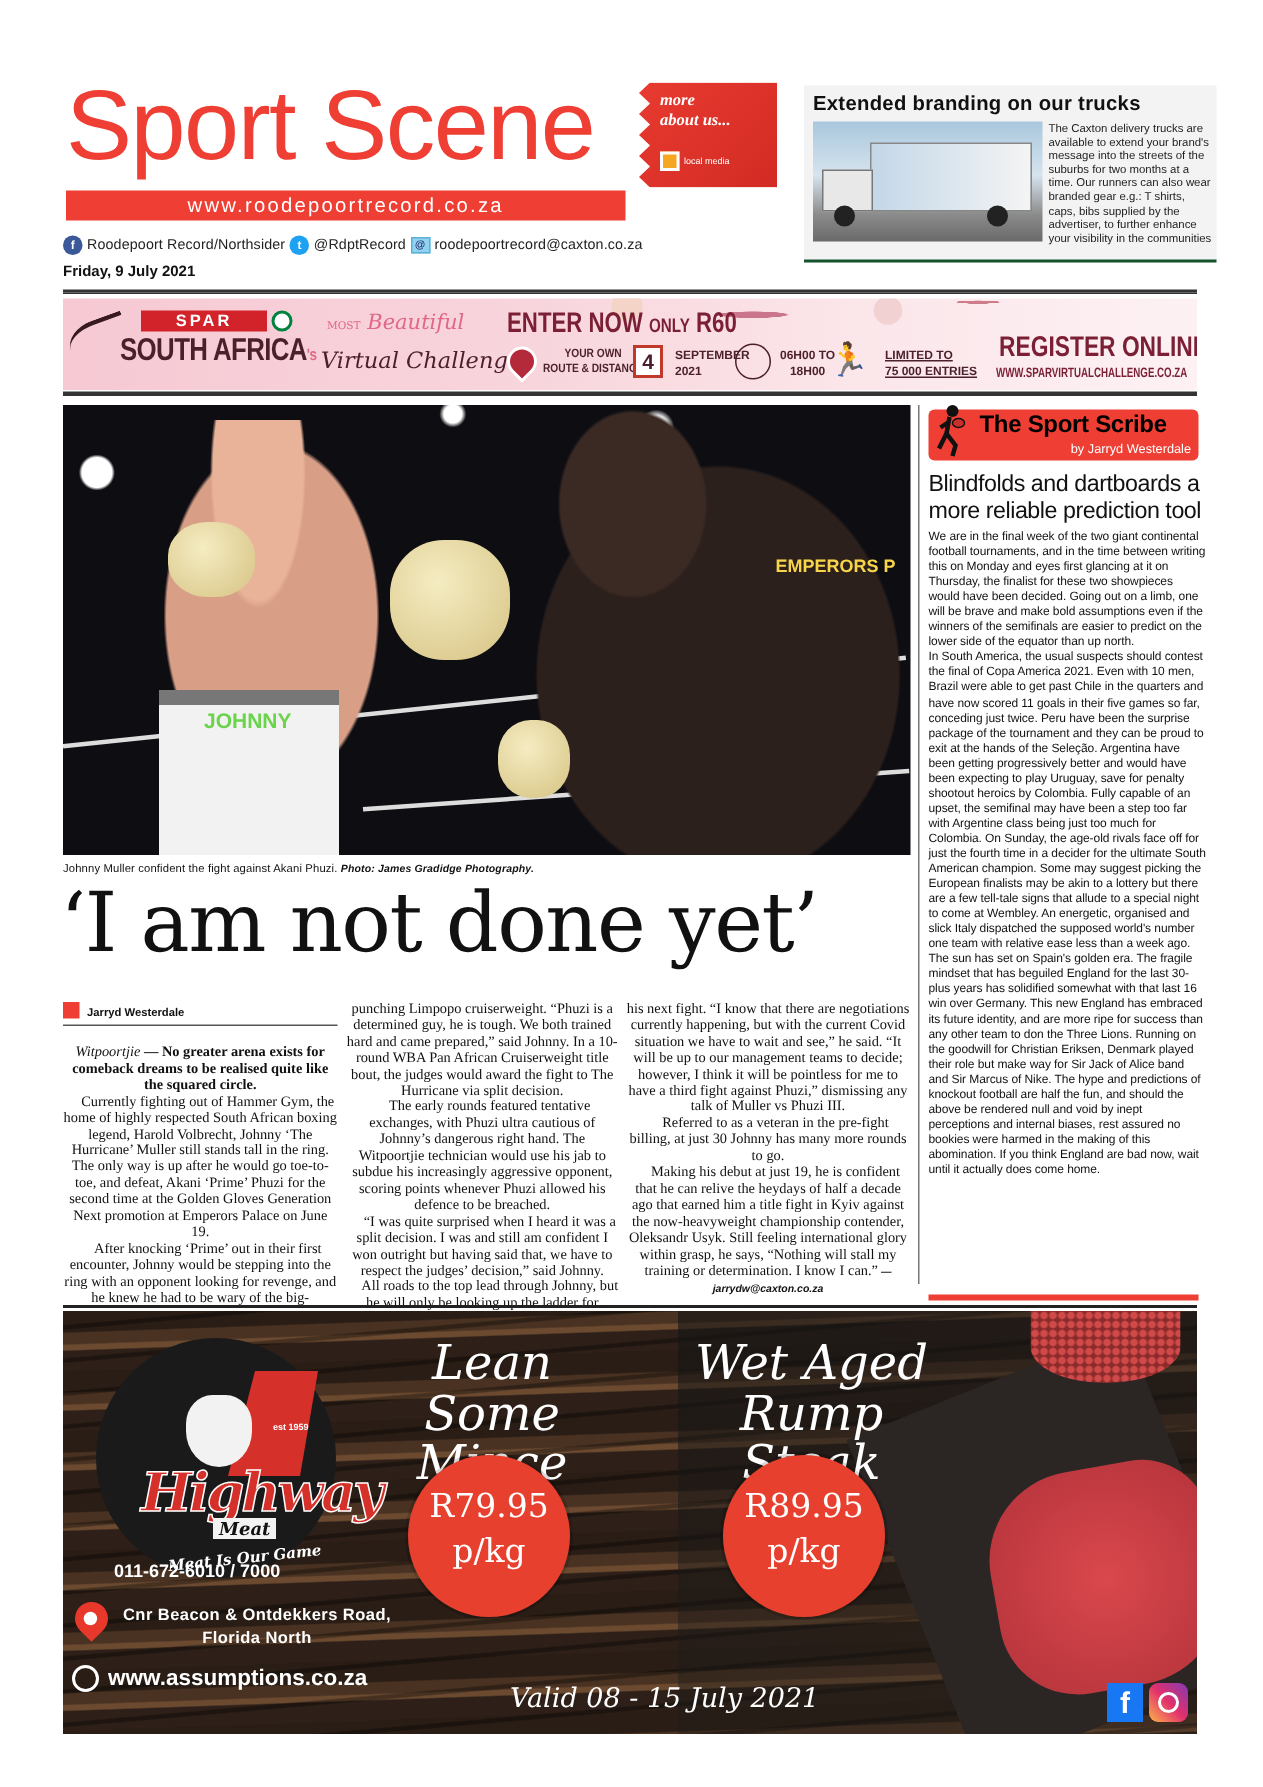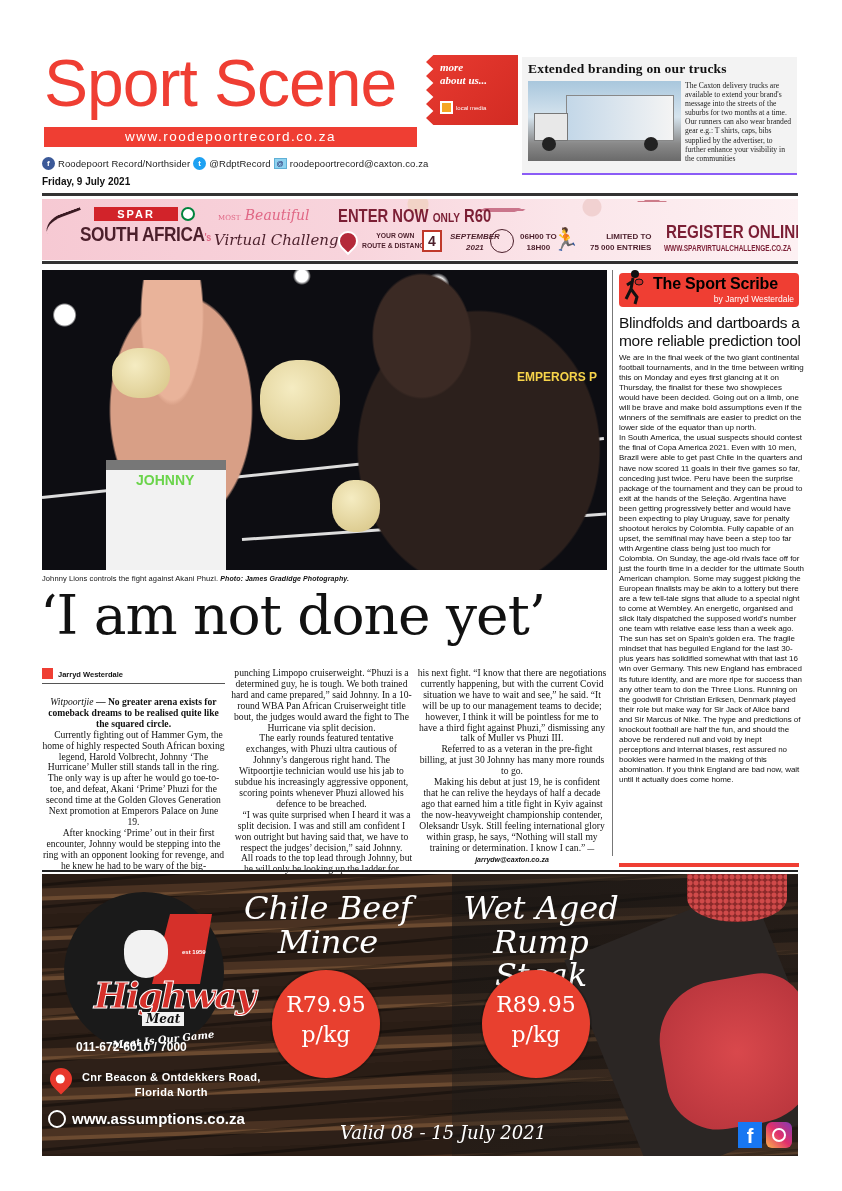--- a/index.html
+++ b/index.html
@@ -17,21 +17,21 @@
   .lm-txt { color: #fff; font-size: 6px; }
 
   .social { left: 42px; top: 157px; display: flex; align-items: center; gap: 3px; font-size: 9.5px; color: #222; letter-spacing: 0.1px; }
   .ic-round { width: 13px; height: 13px; border-radius: 50%; display: inline-flex; align-items: center; justify-content: center; color: #fff; font-size: 8px; font-weight: bold; }
   .ic-fb { background: #3b5998; }
   .ic-tw { background: #1da1f2; }
   .ic-mail { width: 13px; height: 11px; background: #8fd3f0; border: 1px solid #5fb0d6; color: #226; font-size: 7px; display: inline-flex; align-items: center; justify-content: center; }
   .date { left: 42px; top: 176px; font-size: 10px; font-weight: bold; color: #111; }
 
   
-  .trucks { left: 522px; top: 57px; width: 275px; height: 118px; background: #f3f3f3; border-bottom: 2px solid #8b5cf6; font-family: Liberation Serif, serif; }
+  .trucks { left: 536px; top: 57px; width: 275px; height: 118px; background: #f3f3f3; border-bottom: 2px solid #14532d; }
   .trucks h3 { position: absolute; left: 6px; top: 4px; font-size: 13.5px; font-weight: bold; color: #111; letter-spacing: 0.2px; }
   .truck-img { position: absolute; left: 6px; top: 24px; width: 153px; height: 80px; background: linear-gradient(180deg, #a9c7dd 0%, #d6e4ee 45%, #8a8a8a 78%, #6a6a6a 100%); overflow: hidden; }
   .truck-box { position: absolute; left: 38px; top: 14px; width: 108px; height: 46px; background: linear-gradient(90deg, #c3d7e8, #f4f4f4); border: 1px solid #888; }
   .truck-cab { position: absolute; left: 6px; top: 32px; width: 34px; height: 28px; background: #e8e8e8; border: 1px solid #777; }
   .truck-wheel { position: absolute; top: 56px; width: 14px; height: 14px; border-radius: 50%; background: #222; }
   .trucks p { position: absolute; left: 163px; top: 24px; width: 110px; font-size: 7.6px; line-height: 9.1px; color: #222; }
 
   .rule-top { left: 42px; top: 193px; width: 756px; height: 3px; border-top: 2px solid #333; border-bottom: 1px solid #333; }
 
   
@@ -40,25 +40,25 @@
   .spar .logo-tree { position: absolute; left: 139px; top: 8px; width: 14px; height: 14px; border-radius: 50%; background: #fff; border: 2px solid #00843d; }
   .spar .sa { position: absolute; left: 38px; top: 23px; font-family: "Liberation Sans Narrow", "Liberation Sans", sans-serif; font-weight: bold; font-size: 21px; color: #4b1f2b; letter-spacing: -0.5px; transform: scaleX(0.82); transform-origin: left; }
   .spar .branch { position: absolute; left: 4px; top: 14px; width: 40px; height: 28px; border-top: 3px solid #3a1a22; border-radius: 50% 0 0 0; transform: rotate(-20deg); }
   .spar .beauty { position: absolute; left: 176px; top: 8px; font-family: "DejaVu Serif", serif; font-style: italic; font-size: 14px; color: #e06785; }
   .spar .virtual { position: absolute; left: 172px; top: 32px; font-family: "DejaVu Serif", serif; font-style: italic; font-size: 15px; color: #4b1f2b; }
   .spar .enter { position: absolute; left: 296px; top: 6px; font-weight: bold; font-size: 19px; color: #7b1f35; transform: scaleX(0.78); transform-origin: left; white-space: nowrap; }
   .spar .enter small { font-size: 13px; }
   .spar .pin { position: absolute; left: 296px; top: 32px; width: 20px; height: 20px; border-radius: 50% 50% 50% 0; transform: rotate(-45deg); background: #b42a3a; border: 2px solid #fff; }
   .spar .route { position: absolute; left: 320px; top: 32px; font-size: 8px; font-weight: bold; color: #4b1f2b; text-align: center; line-height: 10px; transform: scaleX(0.85); transform-origin: left; }
   .spar .cal { position: absolute; left: 380px; top: 31px; width: 20px; height: 22px; border: 2px solid #c0392b; background: #fff; color: #4b1f2b; font-weight: bold; font-size: 14px; text-align: center; line-height: 18px; }
-  .spar .sept { position: absolute; left: 408px; top: 32px; font-size: 8px; font-weight: bold; color: #4b1f2b; text-align: center; line-height: 11px; font-style: italic; }
+  .spar .sept { position: absolute; left: 408px; top: 32px; font-size: 8px; font-weight: bold; color: #4b1f2b; text-align: left; line-height: 11px; }
   .spar .clock { position: absolute; left: 448px; top: 30px; width: 24px; height: 24px; border-radius: 50%; border: 1.5px solid #4b1f2b; }
   .spar .time { position: absolute; left: 478px; top: 32px; font-size: 8px; font-weight: bold; color: #4b1f2b; text-align: center; line-height: 11px; }
   .spar .runner { position: absolute; left: 510px; top: 28px; font-size: 22px; color: #c0392b; }
-  .spar .limit { position: absolute; left: 548px; top: 32px; font-size: 8px; font-weight: bold; color: #4b1f2b; text-align: right; line-height: 11px; }
+  .spar .limit { position: absolute; left: 548px; top: 32px; font-size: 8px; font-weight: bold; color: #4b1f2b; text-align: left; line-height: 11px; text-decoration: underline; }
   .spar .roses { position: absolute; left: 340px; top: -6px; width: 300px; height: 28px; background: radial-gradient(ellipse at 40% 60%, #c56a82 0 22px, transparent 24px), radial-gradient(circle at 12% 40%, #f2d3c5 0 10px, transparent 11px), radial-gradient(circle at 70% 50%, #f0cfcf 0 9px, transparent 10px), radial-gradient(ellipse at 90% 30%, #c9707f 0 14px, transparent 15px); opacity: 0.9; }
   .spar .register { position: absolute; left: 624px; top: 22px; font-weight: bold; font-size: 19px; color: #7b1f35; transform: scaleX(0.8); transform-origin: left; white-space: nowrap; }
   .spar .regurl { position: absolute; left: 622px; top: 44px; font-weight: bold; font-size: 9px; color: #7b1f35; transform: scaleX(0.72); transform-origin: left; white-space: nowrap; }
   .rule-bot { left: 42px; top: 261px; width: 756px; height: 3px; border-top: 1px solid #333; border-bottom: 2px solid #333; }
 
   
   .photo { left: 42px; top: 270px; width: 565px; height: 300px; background: radial-gradient(circle at 4% 15%, #fff 0 10px, transparent 12px), radial-gradient(circle at 46% 2%, #fff 0 6px, transparent 9px), radial-gradient(circle at 70% 5%, #eee 0 8px, transparent 12px), #0d0d12; overflow: hidden; }
   .boxer1 { position: absolute; left: 40px; top: 10px; width: 180px; height: 290px; background: radial-gradient(ellipse at 50% 12%, #e9b39a 0 30px, transparent 32px), radial-gradient(ellipse at 55% 45%, #d89f86 0 70px, transparent 72px); }
   .shorts1 { position: absolute; left: 64px; top: 190px; width: 120px; height: 110px; background: #f2f2f2; border-top: 10px solid #777; }
   .shorts1 .name { position: absolute; left: 30px; top: 2px; font-weight: bold; font-size: 14px; color: #6bd44b; }
@@ -211,21 +211,21 @@
   <div class="shorts1">
     <span class="name">JOHNNY</span>
   </div>
   <div class="boxer2"></div>
   <div class="glove" style="left:70px;top:78px;width:58px;height:50px"></div>
   <div class="glove" style="left:218px;top:90px;width:80px;height:80px"></div>
   <div class="glove" style="left:290px;top:210px;width:48px;height:52px"></div>
   <div class="banner-txt">EMPERORS P</div>
 </div>
 <div class="abs caption">
-  <span>Johnny Lions controls the fight against Akani Phuzi.</span> <i>Photo: James Gradidge Photography.</i>
+  <span>Johnny Muller confident the fight against Akani Phuzi.</span> <i>Photo: James Gradidge Photography.</i>
 </div>
 
 <div class="abs headline">‘I am not done yet’</div>
 
 <div class="abs byline">
   <span class="sq"></span>
   <span class="nm">Jarryd Westerdale</span>
 </div>
 
 <div class="abs col col1">
@@ -282,21 +282,21 @@
   <div class="phone">011-672-6010 / 7000</div>
   <div class="addr-pin"></div>
   <div class="addr">
       <div>Cnr Beacon &amp; Ontdekkers Road,</div>
       <div>Florida North</div>
     </div>
   <div class="globe"></div>
   <div class="web">www.assumptions.co.za</div>
 
   <div class="script s1">
-      <div>Chile Beef</div>
+      <div>Lean Some</div>
       <div>Mince</div>
     </div>
   <div class="price p1">
       <div>R79.95</div>
       <div>p/kg</div>
     </div>
   <div class="script s2">
       <div>Wet Aged</div>
       <div>Rump Steak</div>
     </div>

